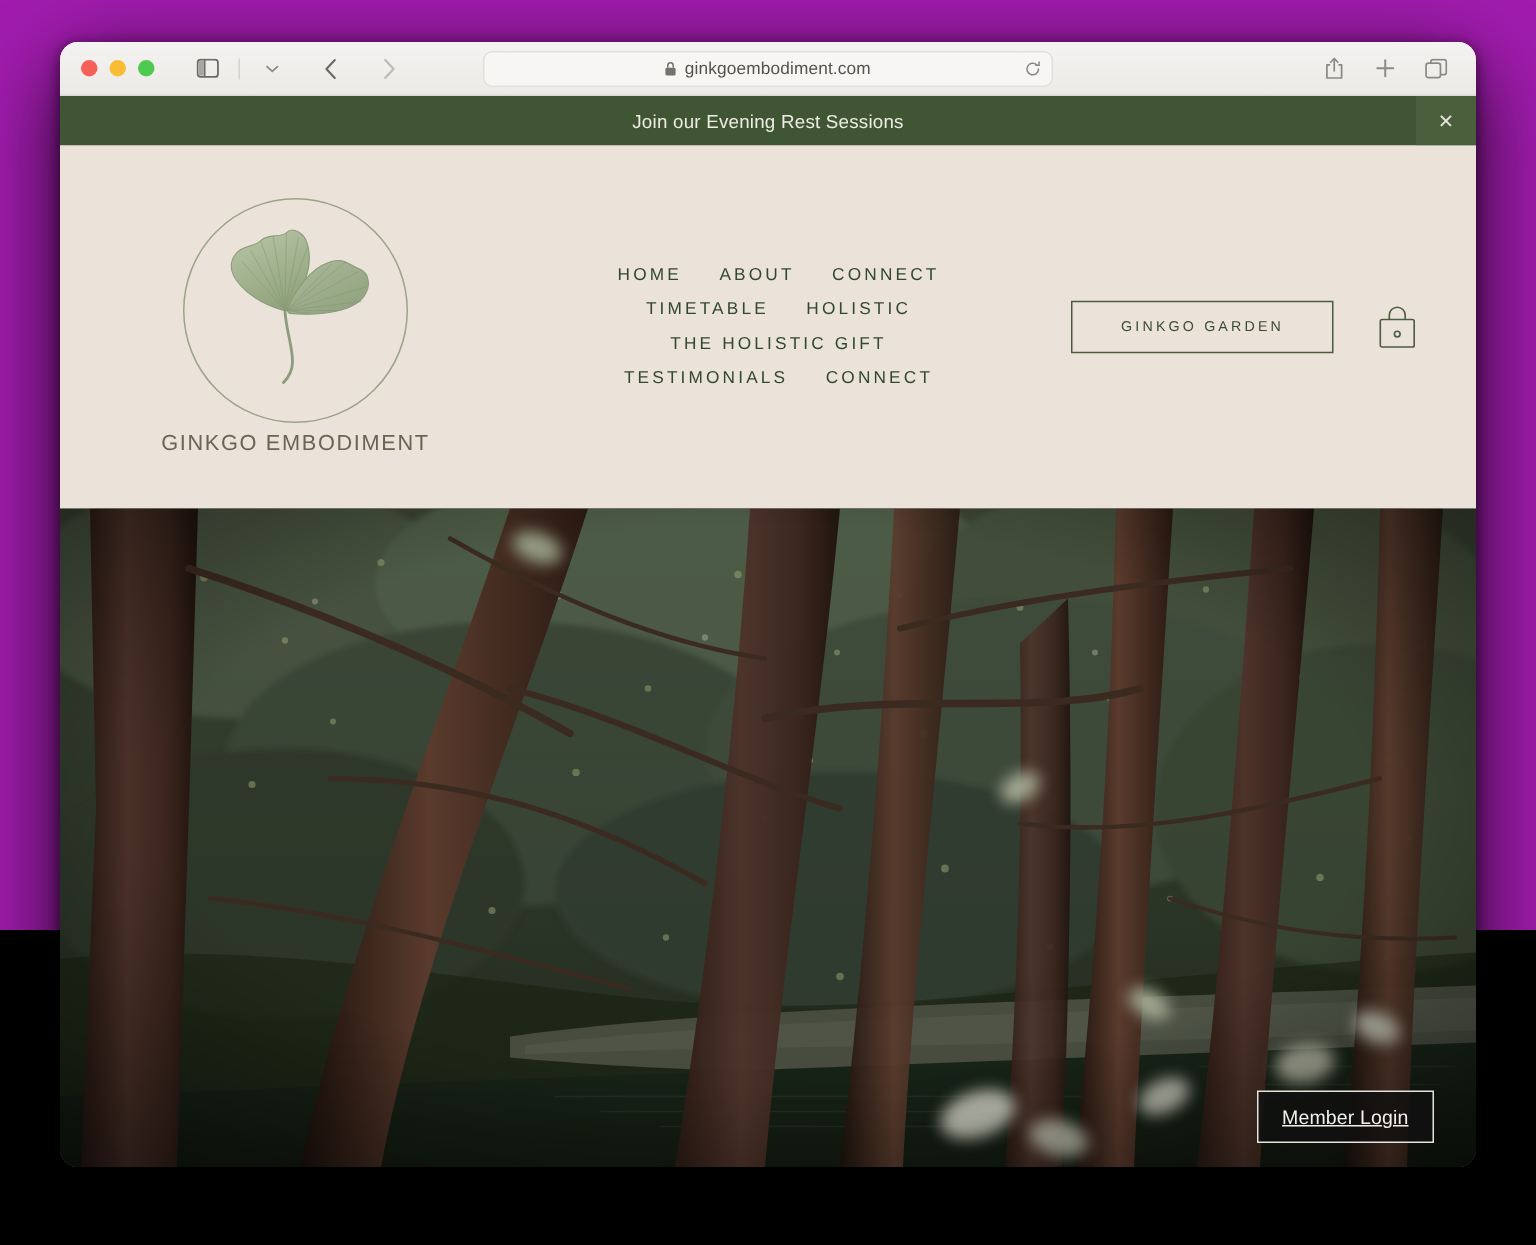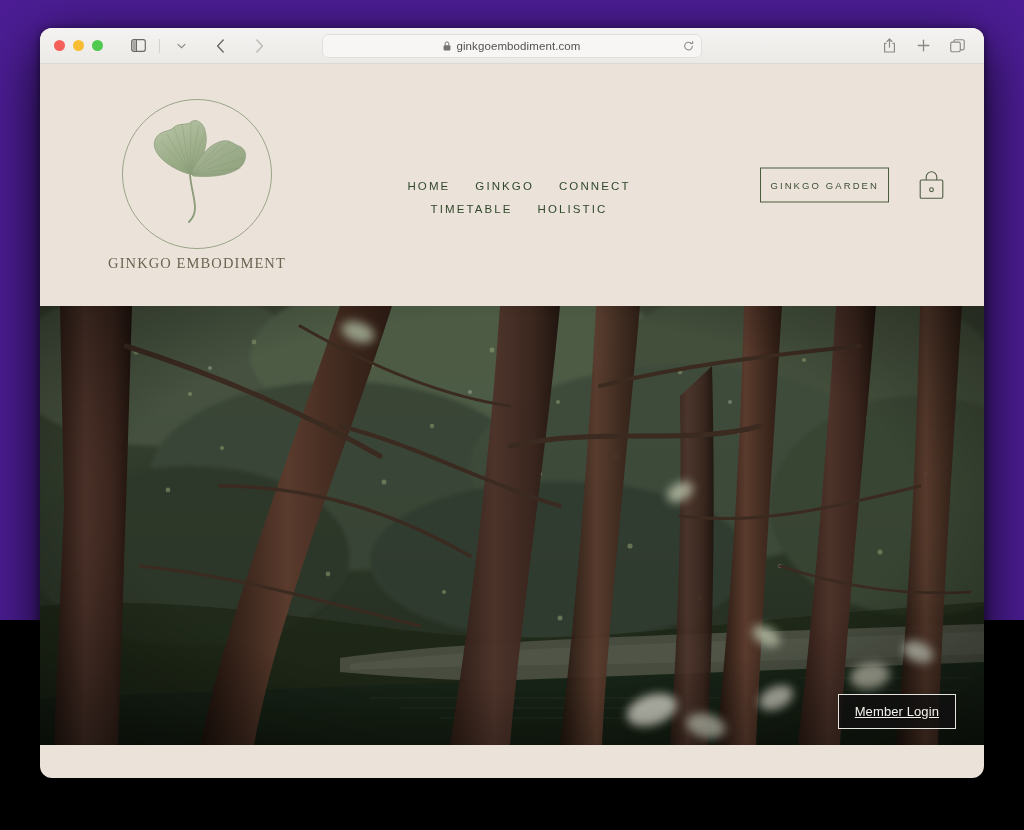--- a/index.html
+++ b/index.html
@@ -6,21 +6,21 @@
   html, body {
     width: 1024px; height: 830px;
     background: #000;
     font-family: "Liberation Sans", sans-serif;
     overflow: hidden;
   }
 
   .desktop {
     position: relative;
     width: 1024px; height: 620px;
-    background: #4c1d95;
+    background: #a21caf;
   }
 
   
   .window {
     position: absolute;
     left: 40px; top: 28px;
     width: 944px; height: 750px;
     border-radius: 12px;
     overflow: hidden;
     background: #ebe3da;
@@ -121,38 +121,38 @@
     gap: 6px;
   }
   .logo-circle {
     width: 150px; height: 150px;
     border-radius: 50%;
     border: 1.4px solid #9aa388;
     display: flex; align-items: center; justify-content: center;
     position: relative;
   }
   .brand-name {
-    font-family: Liberation Serif, serif;
+    font-family: Liberation Sans, sans-serif;
     font-size: 14.5px;
     letter-spacing: 1.1px;
     color: #6a6450;
     white-space: nowrap;
   }
 
   .nav {
     position: absolute;
     left: 272px; right: 258px;
     top: 50%; transform: translateY(-50%);
     display: flex; flex-wrap: wrap;
     justify-content: center;
     align-content: center;
     row-gap: 11px;
     column-gap: 25px;
     max-width: 420px;
-    margin: 12px auto;
+    margin: 0 auto;
   }
   .nav-row {
     width: 100%;
     display: flex; justify-content: center; gap: 25px;
   }
   .nav-link {
     font-size: 11.5px;
     letter-spacing: 2.1px;
     color: #31482b;
     text-decoration: none;
@@ -165,21 +165,21 @@
     right: 40px; top: 50%;
     transform: translateY(-50%);
     display: flex; align-items: center; gap: 30px;
   }
   .cta {
     border: 1.5px solid #4a5b3c;
     background: transparent;
     color: #3b4c30;
     font-size: 9.5px;
     letter-spacing: 2.1px;
-    padding: 11px 9px;
+    padding: 11px 32px;
     font-family: "Liberation Sans", sans-serif;
     cursor: pointer;
   }
   .bag-icon { color: #4e5c42; display: flex; align-items: center; }
 
   
   .hero {
     position: relative;
     height: 439px;
     overflow: hidden;
@@ -273,20 +273,24 @@
         </span>
         <span class="tb-btn">
           <svg width="15" height="14" viewBox="0 0 15 14" fill="none" stroke="currentColor" stroke-width="1.15">
             <rect x="0.7" y="3.1" width="9.6" height="9.6" rx="1.6"></rect>
             <path d="M3.9 3.1 V2.2 a1.5 1.5 0 0 1 1.5 -1.5 H12.7 a1.5 1.5 0 0 1 1.5 1.5 V9.3 a1.5 1.5 0 0 1 -1.5 1.5 H10.3"></path>
           </svg>
         </span>
       </div>
     </div>
 
+    <div class="banner">
+      <span class="banner-text">Join our Evening Rest Sessions</span>
+      <span class="banner-close">✕</span>
+    </div>
 
     <div class="site-header">
 
       <div class="brand">
         <div class="logo-circle">
           <svg width="128" height="116" viewBox="0 0 128 116" aria-hidden="true">
             <defs>
               <linearGradient id="lf" x1="0" y1="0" x2="0.4" y2="1">
                 <stop offset="0%" stop-color="#b9c6a8"></stop>
                 <stop offset="100%" stop-color="#93a57f"></stop>
@@ -320,26 +324,33 @@
 
             <path d="M57 59 C58 72 62 82 62 92 C62 100 58 104 56 106" fill="none" stroke="#8d9c7c" stroke-width="1.9" stroke-linecap="round"></path>
           </svg>
         </div>
         <div class="brand-name">GINKGO EMBODIMENT</div>
       </div>
 
       <nav class="nav">
         <div class="nav-row">
           <a class="nav-link">HOME</a>
-          <a class="nav-link">GINKGO</a>
+          <a class="nav-link">ABOUT</a>
           <a class="nav-link">CONNECT</a>
         </div>
         <div class="nav-row">
           <a class="nav-link">TIMETABLE</a>
           <a class="nav-link">HOLISTIC</a>
+        </div>
+        <div class="nav-row">
+          <a class="nav-link">THE HOLISTIC GIFT</a>
+        </div>
+        <div class="nav-row">
+          <a class="nav-link">TESTIMONIALS</a>
+          <a class="nav-link">CONNECT</a>
         </div>
       </nav>
 
       <div class="header-actions">
         <button class="cta">GINKGO GARDEN</button>
         <span class="bag-icon">
           <svg width="25" height="29" viewBox="0 0 25 29" fill="none" stroke="currentColor" stroke-width="1.1">
             <rect x="1.2" y="9.5" width="22.6" height="18.3" rx="1.2"></rect>
             <path d="M7.2 9.5 V6.6 a5.3 5.3 0 0 1 10.6 0 V9.5"></path>
             <circle cx="12.5" cy="19.2" r="1.9"></circle>

